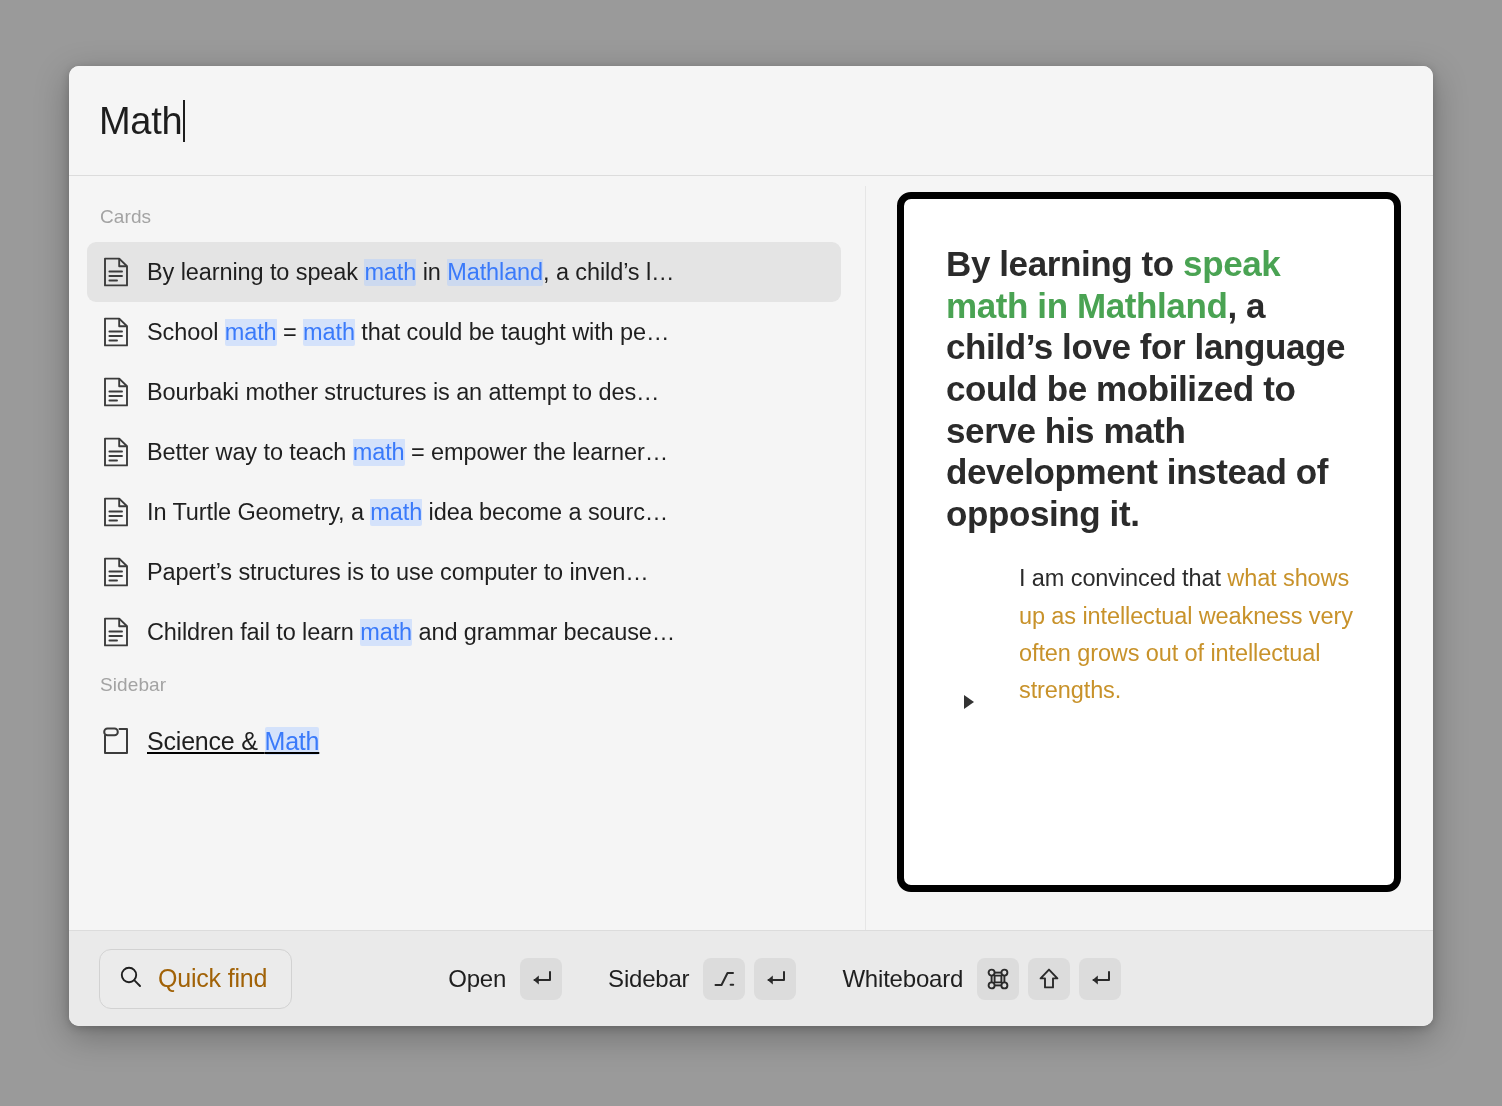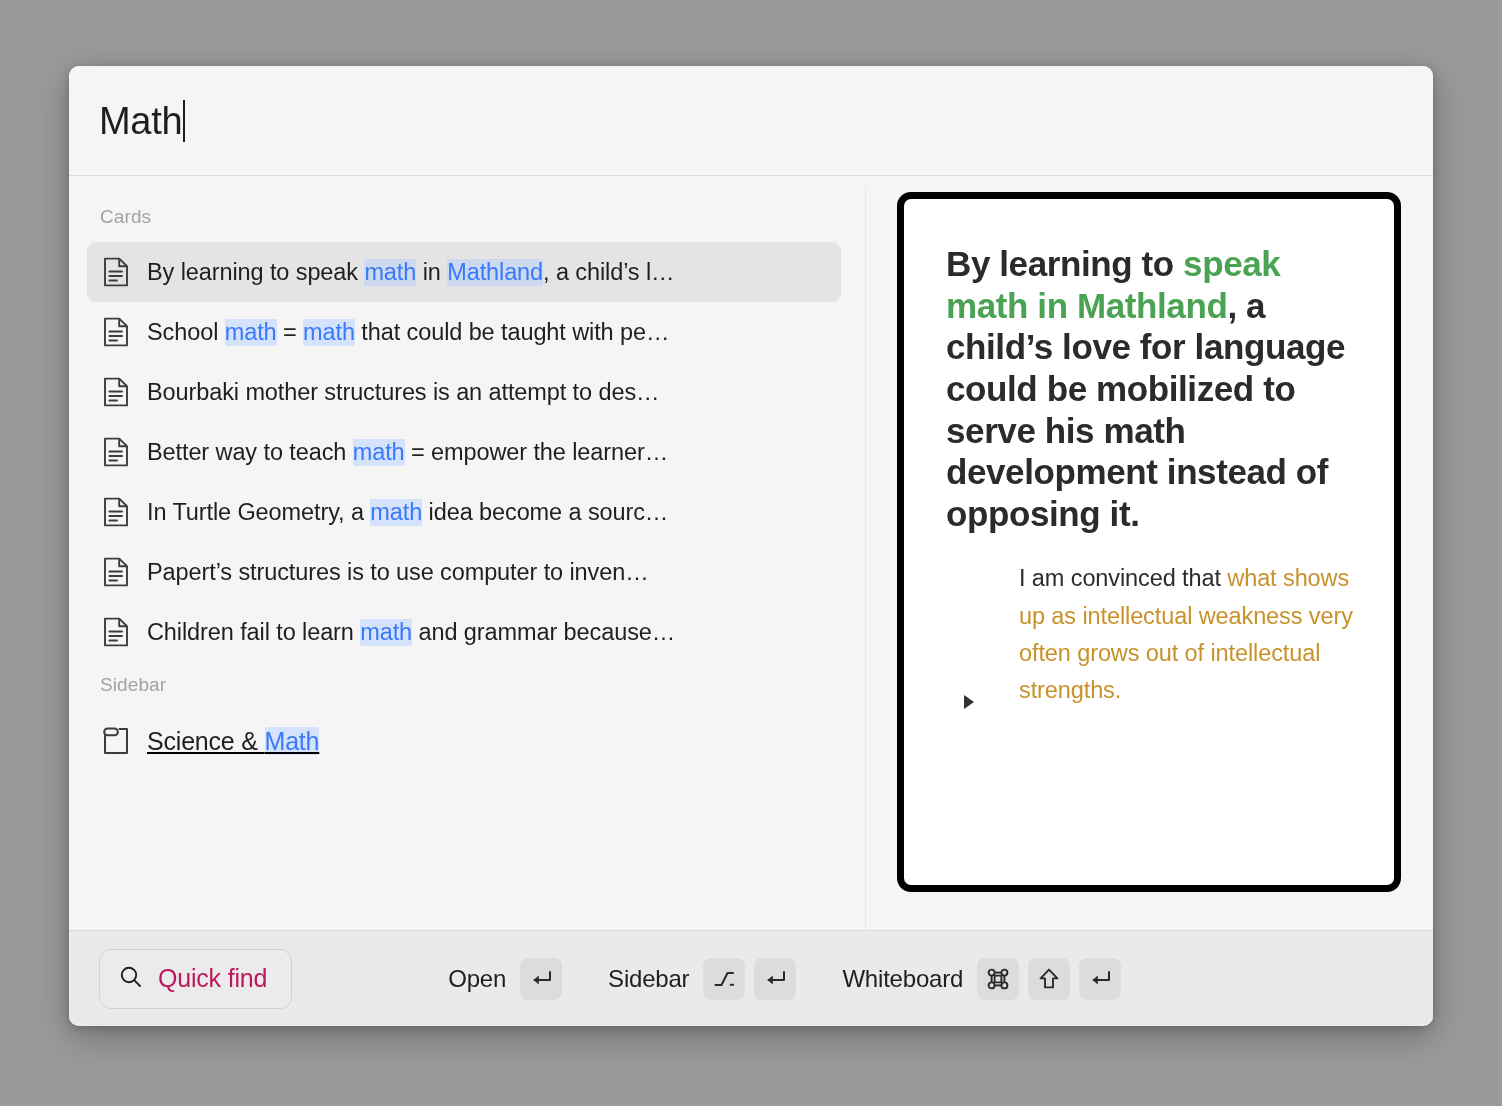--- a/index.html
+++ b/index.html
@@ -215,21 +215,21 @@
     align-items: center;
     height: 58px;
     border: 1px solid #d2d2d2;
     border-radius: 12px;
     padding: 0 24px 0 18px;
     background: #ebebeb;
     margin-right: 156px;
   }
   .quick-find .qf-label {
     font-size: 25px;
-    color: #be185d;
+    color: #a16207;
     margin-left: 14px;
     letter-spacing: -0.2px;
   }
 
   .shortcut {
     display: flex;
     align-items: center;
     margin-right: 46px;
   }
   .shortcut:last-child { margin-right: 0; }

